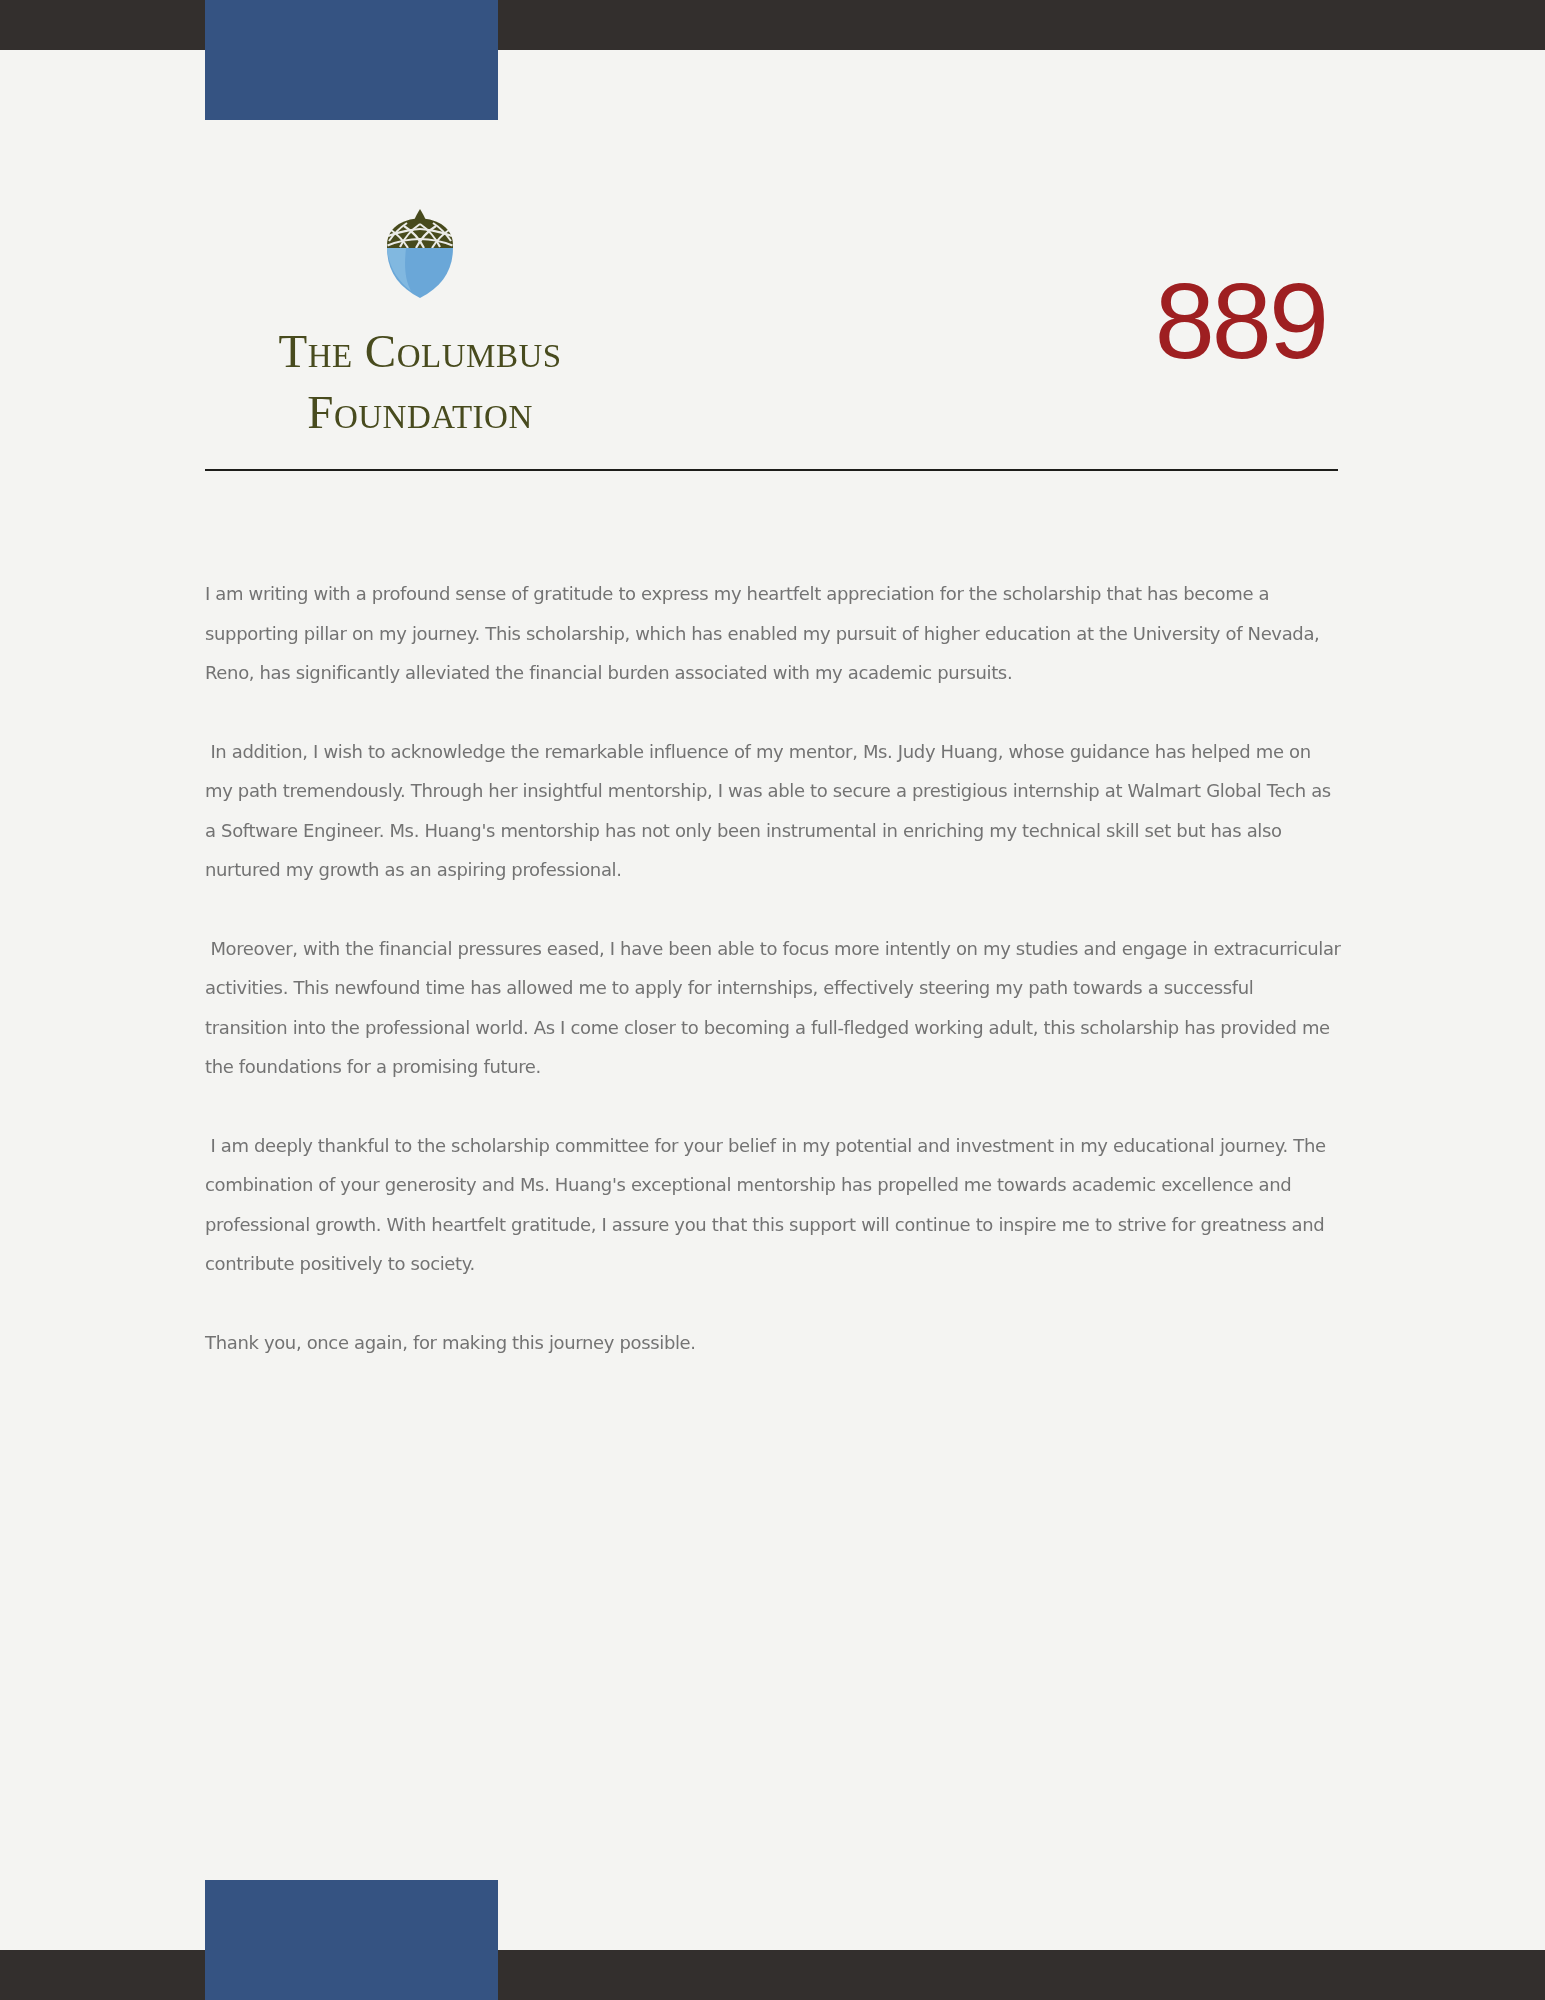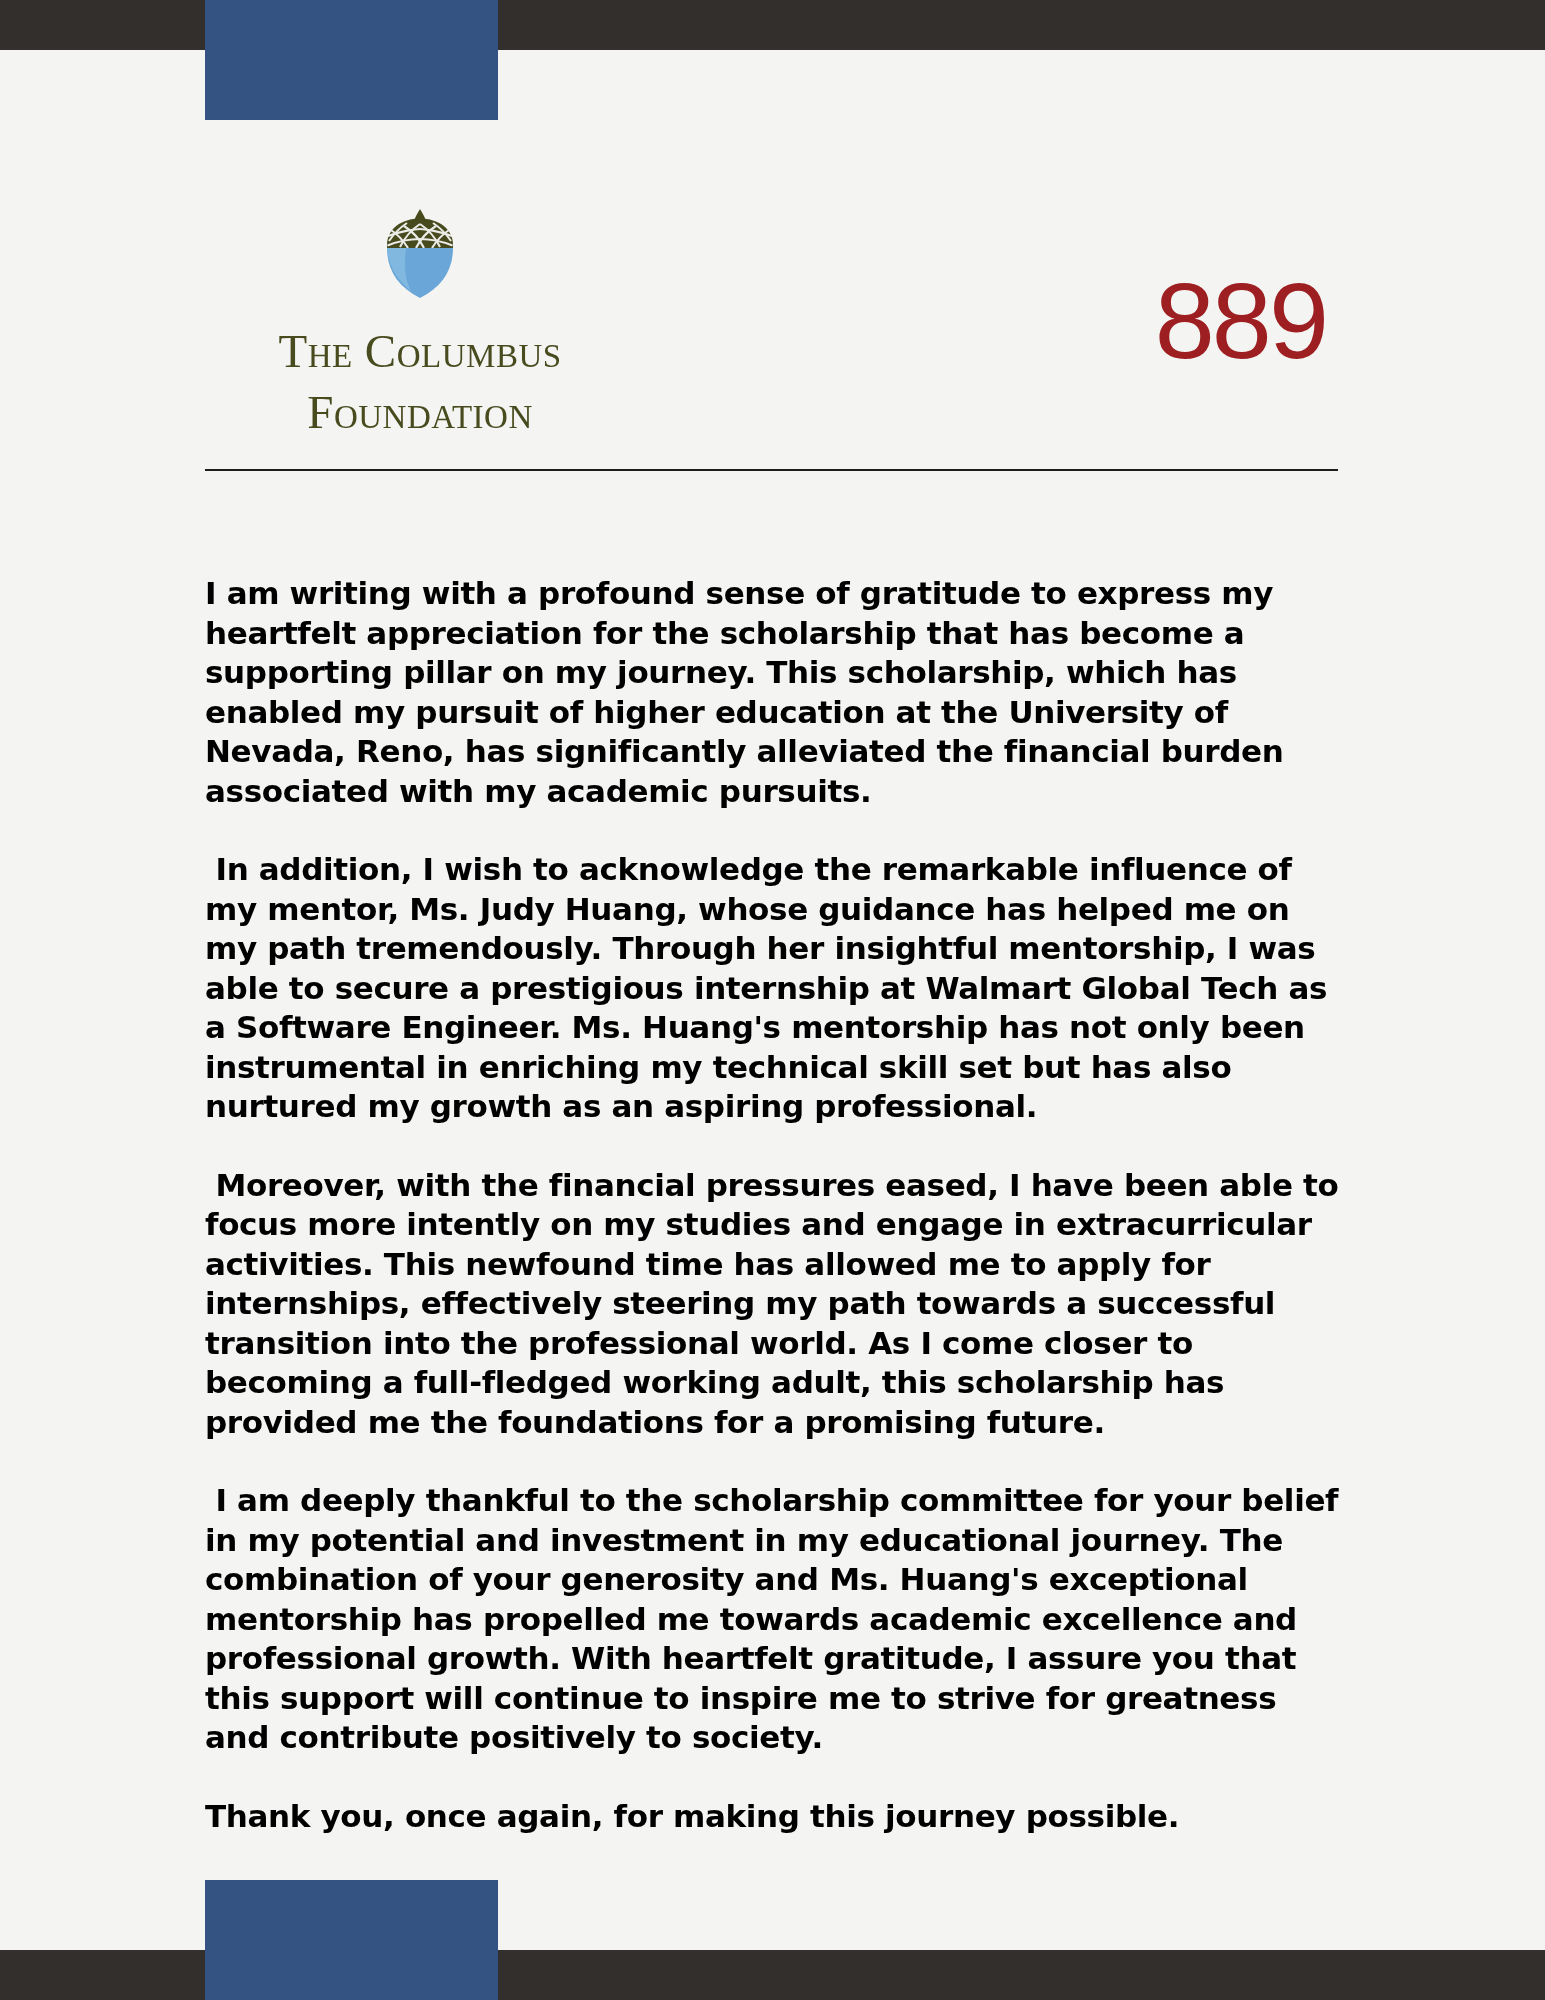--- a/index.html
+++ b/index.html
@@ -157,27 +157,26 @@
   .salutation {
     font-family: "DejaVu Sans", sans-serif;
     font-weight: bold;
     font-size: 25.5px;
     color: #16181c;
     letter-spacing: -0.2px;
     margin-bottom: 54px;
   }
   .para {
     font-family: "DejaVu Sans", sans-serif;
-    font-size: 31px;
+    font-size: 18px;
     line-height: 39.5px;
-    color: #000000;
+    color: #737373;
     letter-spacing: -0.35px;
     margin-bottom: 39px;
     white-space: pre-wrap;
-    font-weight: bold;
   }
   .para:last-child { margin-bottom: 5px; }
 </style>
 </head>
 <body>
 
 <div class="bar-top"></div>
 <div class="accent-top"></div>
 <div class="bar-bottom"></div>
 <div class="accent-bottom"></div>

